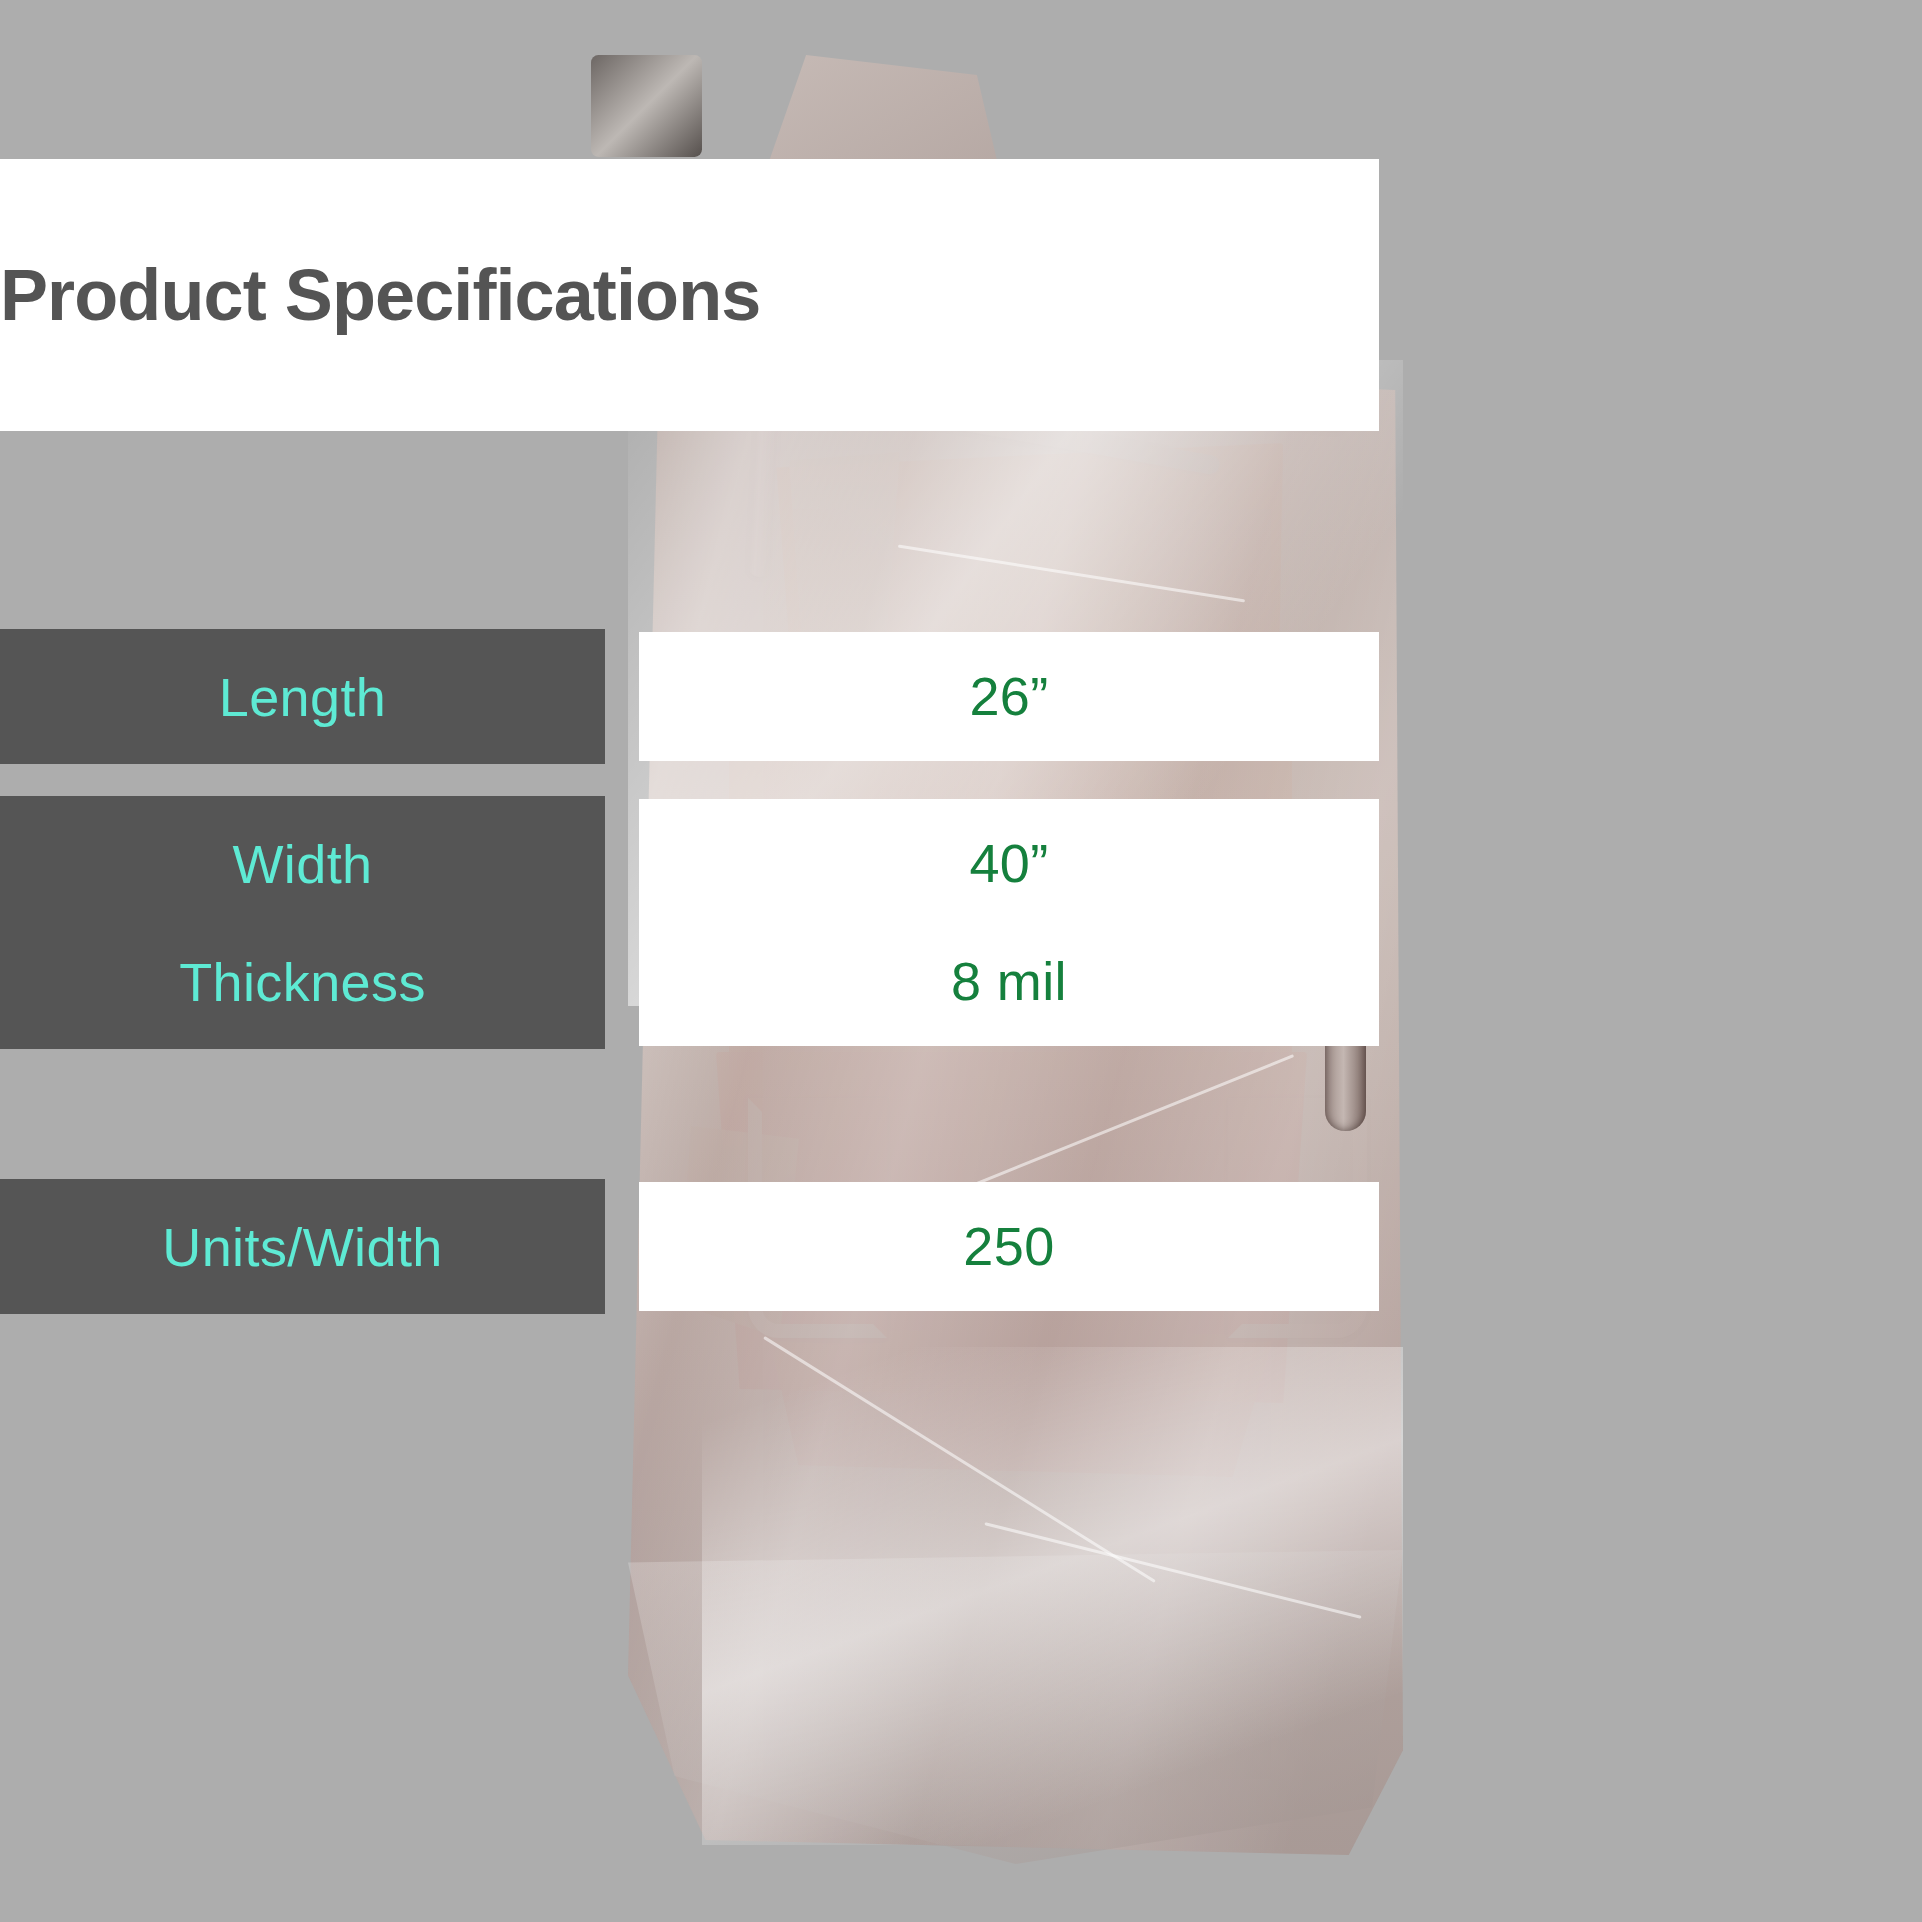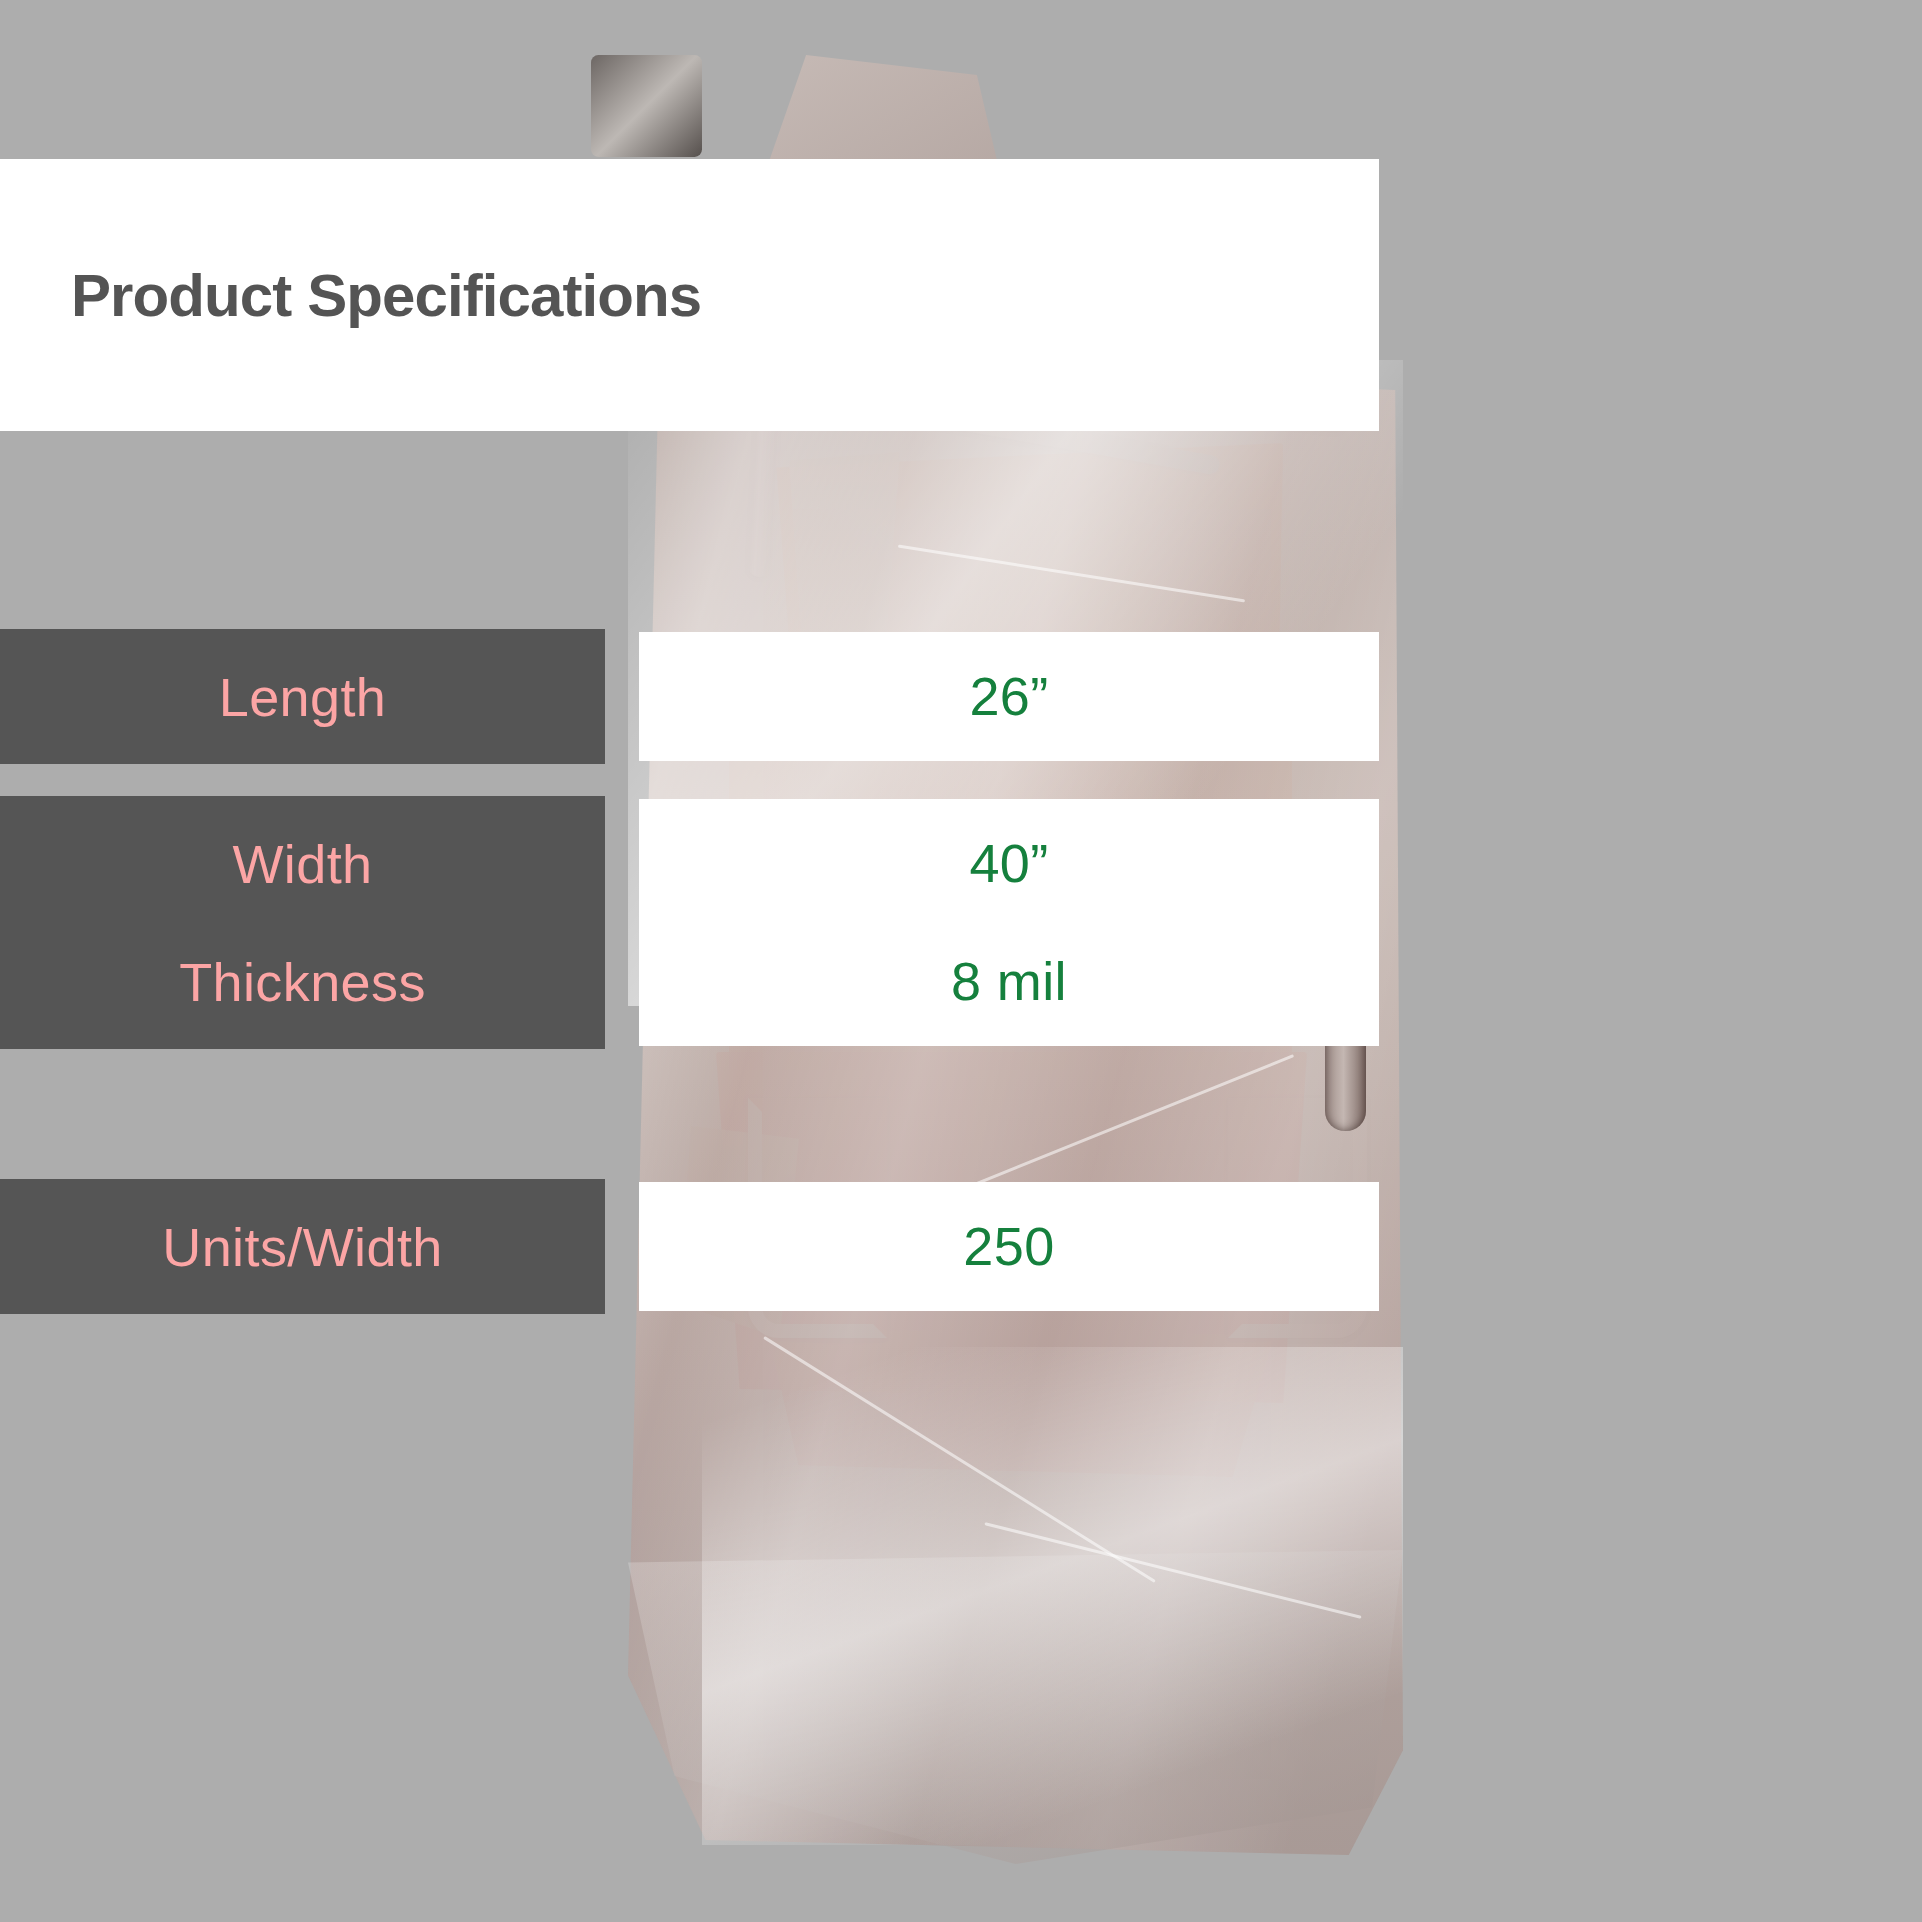--- a/index.html
+++ b/index.html
@@ -175,43 +175,42 @@
     position: absolute;
     left: 0px;
     top: 159px;
     width: 1379px;
     height: 272px;
     background: #ffffff;
     display: flex;
     align-items: center;
   }
   #page-title {
-    margin-left: 71px;
-    font-size: 60px;
+    font-size: 72px;
     font-weight: 800;
     letter-spacing: -0.9px;
     color: #545454;
     white-space: nowrap;
   }
 
   
   .spec-row {
     position: absolute;
     left: 0;
     width: 1379px;
     height: 135px;
   }
   .spec-label {
     position: absolute;
     left: 0;
     top: 0;
     width: 605px;
     height: 135px;
     background: #555555;
-    color: #fca5a5;
+    color: #5eead4;
     display: flex;
     align-items: center;
     justify-content: center;
     font-size: 54px;
     font-weight: 300;
     letter-spacing: 0.4px;
   }
   .spec-value {
     position: absolute;
     left: 639px;

